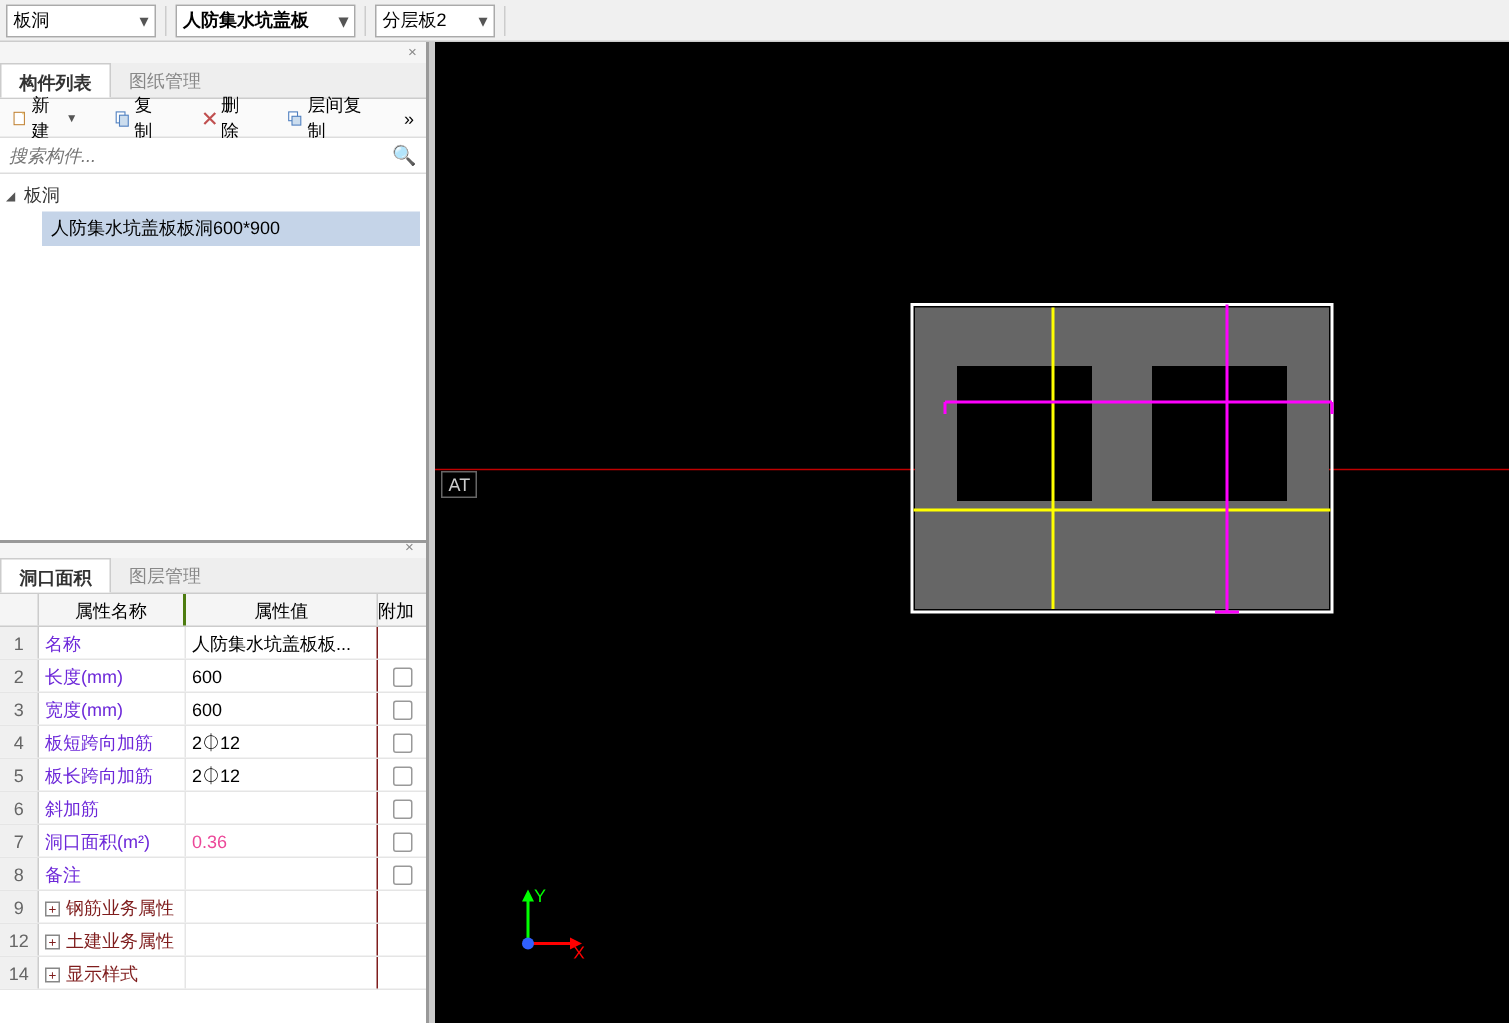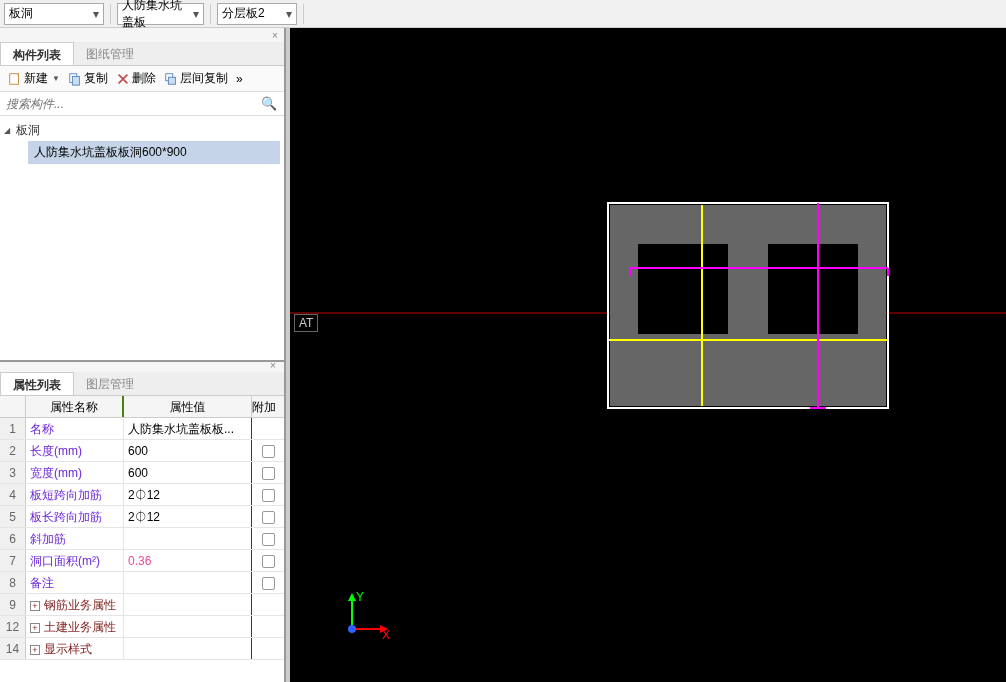--- a/index.html
+++ b/index.html
@@ -4,37 +4,37 @@
   <style>
     * { margin: 0; padding: 0; box-sizing: border-box; font-family: "Microsoft YaHei", sans-serif; font-size: 12px; }
     body { width: 1006px; height: 682px; background: #000; overflow: hidden; }
     
     
     .top-toolbar { height: 28px; background: #f0f0f0; border-bottom: 1px solid #ccc; display: flex; align-items: center; padding: 2px 4px; gap: 4px; }
     .dropdown { height: 22px; background: #fff; border: 1px solid #aaa; display: flex; align-items: center; padding: 0 4px; cursor: pointer; }
     .dropdown span.label { flex: 1; }
     .dropdown .caret { margin-left: 4px; color: #555; }
     .dd1 { width: 100px; }
-    .dd2 { width: 87px; }
+    .dd2 { width: 120px; font-weight: bold; }
     .dd3 { width: 80px; }
     .top-divider { width: 1px; height: 20px; background: #ccc; margin: 0 2px; }
     
     
     .main-area { display: flex; height: 654px; }
     .left-panel { width: 286px; background: #f5f5f5; display: flex; flex-direction: column; position: relative; }
     .viewport { flex: 1; background: #000; position: relative; }
     
     
     .upper-panel { height: 332px; display: flex; flex-direction: column; border-right: 2px solid #999; }
     .panel-close { position: absolute; right: 4px; top: 2px; width: 14px; height: 14px; color: #888; cursor: pointer; font-size: 10px; text-align: center; }
     .tabs { display: flex; height: 24px; background: #eee; border-bottom: 1px solid #ccc; margin-top: 14px; }
     .tab { padding: 4px 12px; cursor: pointer; color: #888; }
     .tab.active { background: #fff; color: #333; border-top: 1px solid #ccc; border-left: 1px solid #ccc; border-right: 1px solid #ccc; font-weight: bold; }
     
-    .component-toolbar { height: 26px; background: #fafafa; border-bottom: 1px solid #ddd; display: flex; align-items: center; padding: 0 4px; gap: 0; }
+    .component-toolbar { height: 26px; background: #fafafa; border-bottom: 1px solid #ddd; display: flex; align-items: center; padding: 0 4px; gap: 16px; }
     .tool-btn { display: flex; align-items: center; gap: 2px; padding: 2px 4px; cursor: pointer; }
     .tool-icon { width: 14px; height: 14px; display: inline-block; }
     .tool-caret { font-size: 8px; color: #555; margin-left: 2px; }
     
     .search-bar { height: 24px; border-bottom: 1px solid #ddd; display: flex; align-items: center; padding: 0 6px; background: #fff; }
     .search-input { flex: 1; border: none; outline: none; font-style: italic; color: #999; background: transparent; }
     .search-icon-btn { color: #5a9bd5; cursor: pointer; font-size: 13px; }
     
     .tree-area { flex: 1; background: #fff; padding: 4px; overflow: auto; }
     .tree-node { padding: 2px 0; display: flex; align-items: center; cursor: pointer; }
@@ -151,21 +151,21 @@
         </div>
         <div class="tree-child">
           <span>人防集水坑盖板板洞600*900</span>
         </div>
       </div>
     </div>
 
     <div class="lower-panel">
       <div class="lower-close">×</div>
       <div class="prop-tabs tabs">
-        <div class="tab active">属性列表</div>
+        <div class="tab active">洞口面积</div>
         <div class="tab">图层管理</div>
       </div>
       <div class="prop-header">
         <div class="prop-h-num"></div>
         <div class="prop-h-name">属性名称</div>
         <div class="prop-h-value">属性值</div>
         <div class="prop-h-extra">附加</div>
       </div>
       <div class="prop-body" id="prop-body">
 

